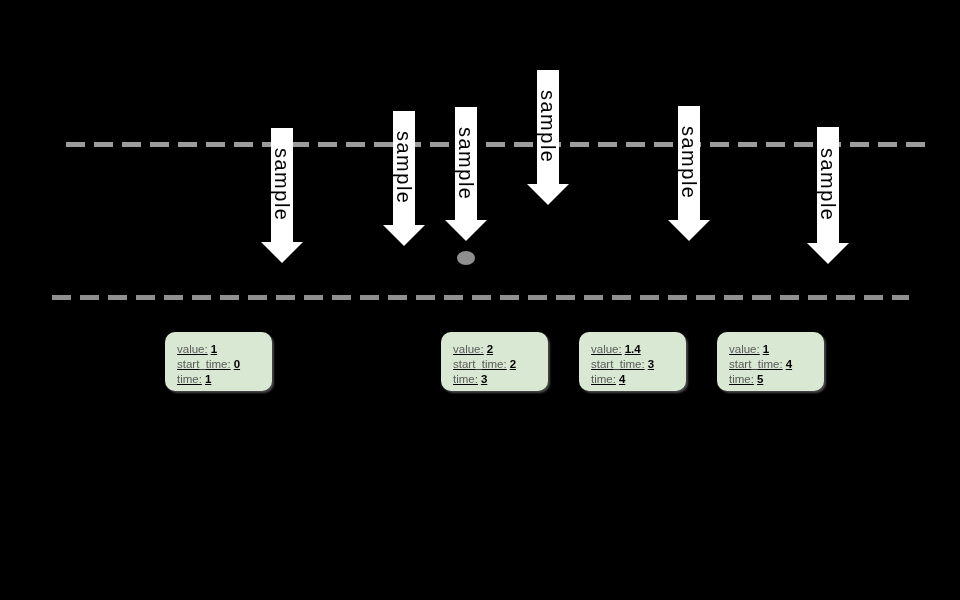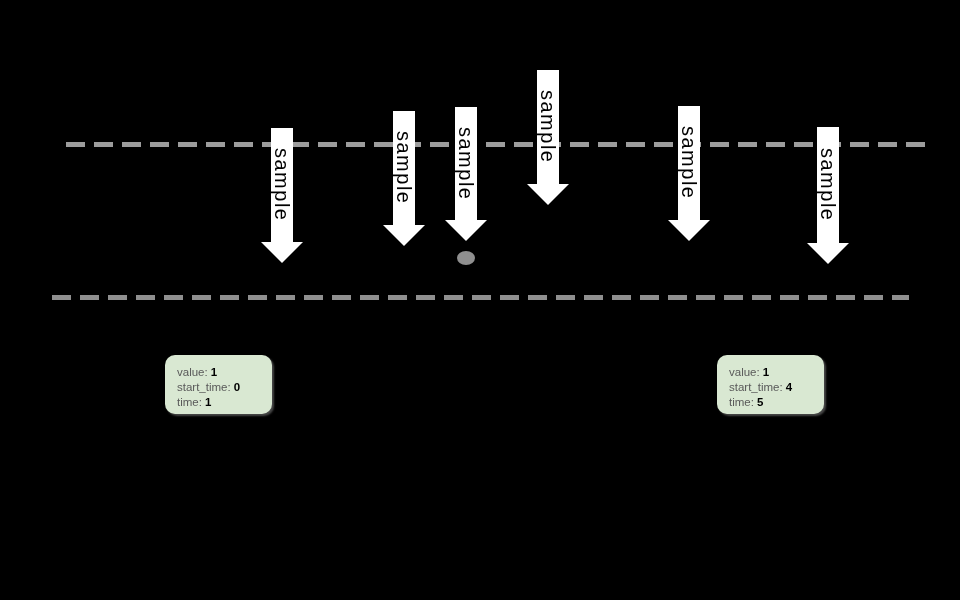--- a/index.html
+++ b/index.html
@@ -61,31 +61,32 @@
     position: absolute;
     left: 457px; top: 251px;
     width: 18px; height: 14px;
     border-radius: 50%;
     background: #8f8f8f;
   }
 
   
   .sbox {
     position: absolute;
-    top: 355px;
+    top: 332px;
     width: 107px;
     height: 59px;
     box-sizing: border-box;
     padding: 10px 6px 0 12px;
     background: #d9e8d2;
     border-radius: 10px;
     box-shadow: 2px 2px 2px rgba(130,130,130,0.55);
     font-size: 11.5px;
     line-height: 15px;
     white-space: nowrap;
+    text-decoration: underline;
   }
   .sbox .k { color: #595959; }
   .sbox .v { color: #000000; font-weight: 600; margin-left: 3px; }
 </style>
 </head>
 <body>
 
 <div class="canvas">
 
   <div class="dashed top"></div>
@@ -135,21 +136,31 @@
 
   <div class="dot"></div>
 
   <div class="sbox" style="left:165px;">
     <div class="row"><span class="k">value:</span><span class="v">1</span></div>
     <div class="row"><span class="k">start_time:</span><span class="v">0</span></div>
     <div class="row"><span class="k">time:</span><span class="v">1</span></div>
   </div>
 
 
+  <div class="sbox" style="left:441px;">
+    <div class="row"><span class="k">value:</span><span class="v">2</span></div>
+    <div class="row"><span class="k">start_time:</span><span class="v">2</span></div>
+    <div class="row"><span class="k">time:</span><span class="v">3</span></div>
+  </div>
 
+  <div class="sbox" style="left:579px;">
+    <div class="row"><span class="k">value:</span><span class="v">1.4</span></div>
+    <div class="row"><span class="k">start_time:</span><span class="v">3</span></div>
+    <div class="row"><span class="k">time:</span><span class="v">4</span></div>
+  </div>
 
   <div class="sbox" style="left:717px;">
     <div class="row"><span class="k">value:</span><span class="v">1</span></div>
     <div class="row"><span class="k">start_time:</span><span class="v">4</span></div>
     <div class="row"><span class="k">time:</span><span class="v">5</span></div>
   </div>
 
 </div>
 
 </body></html>

